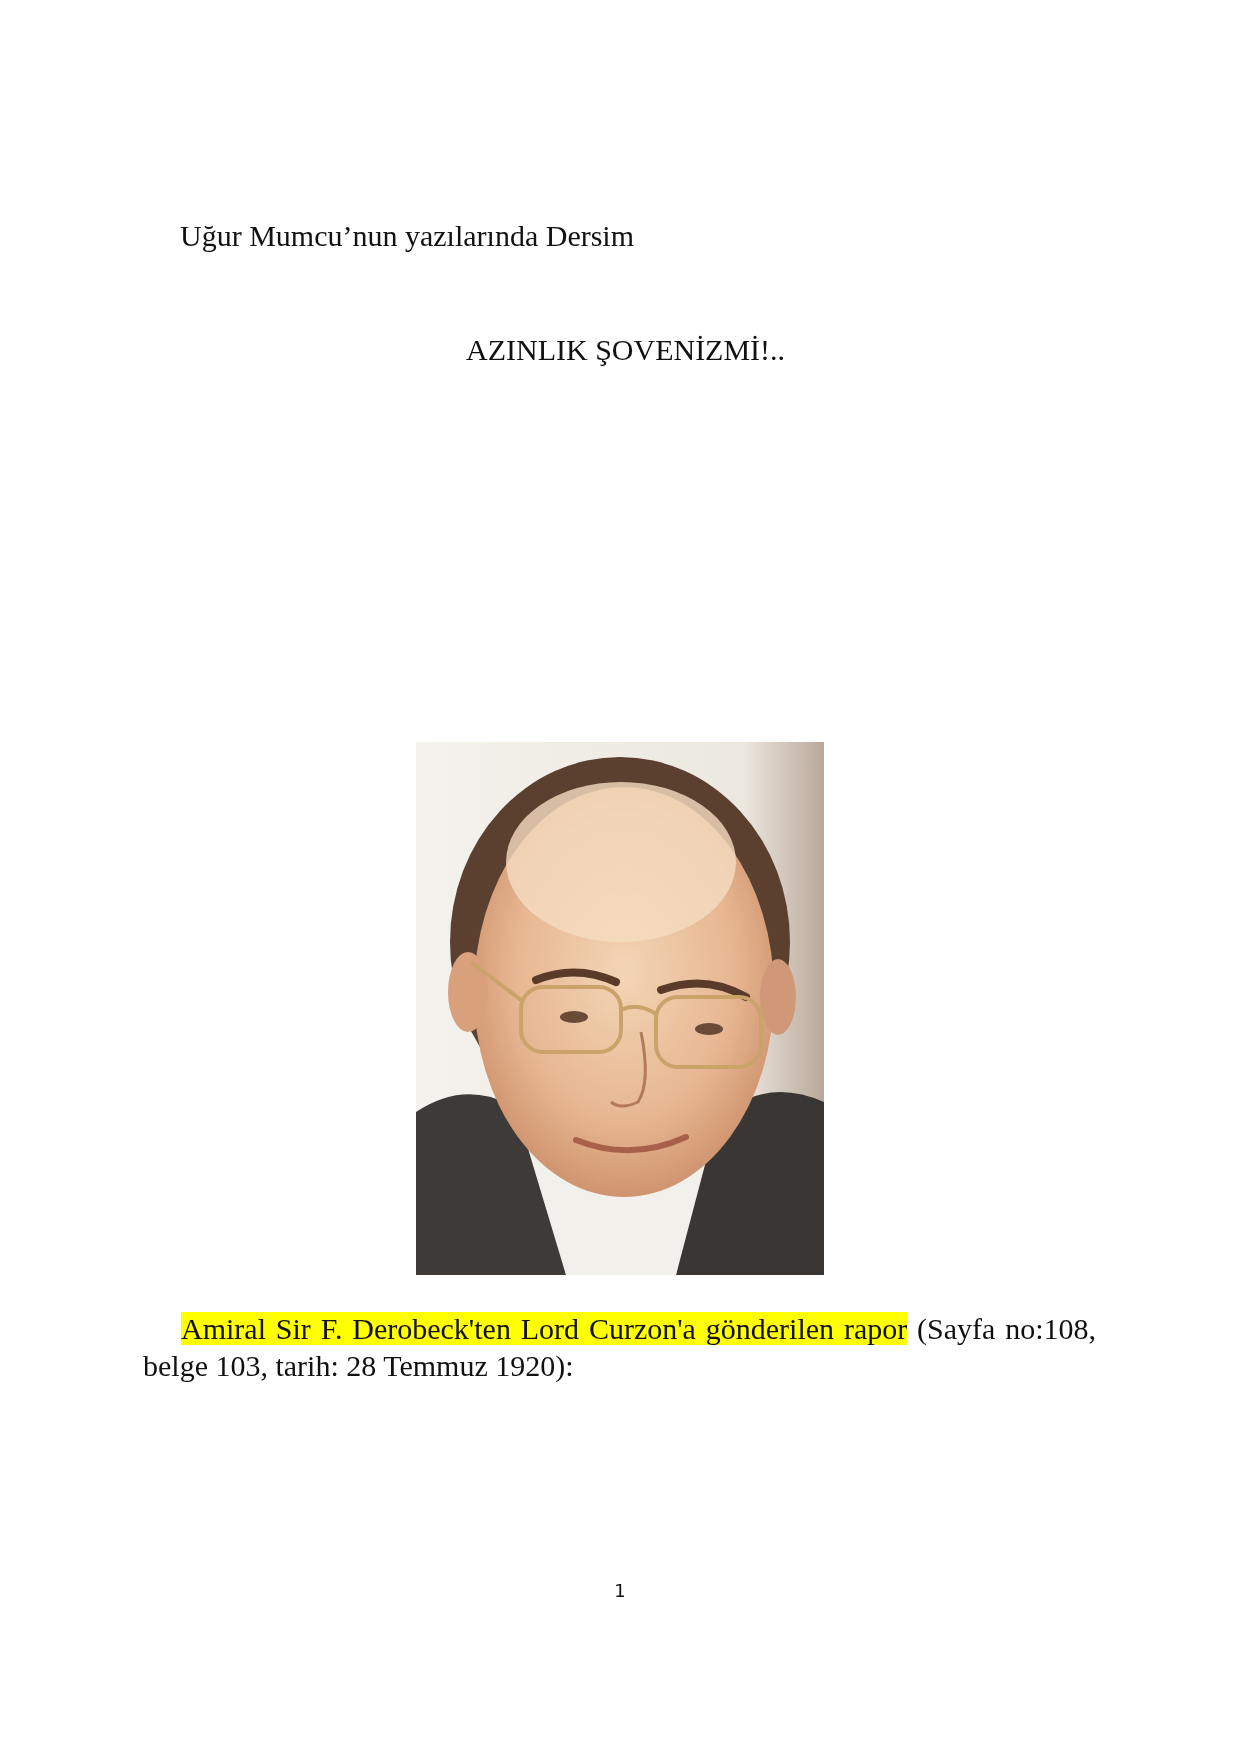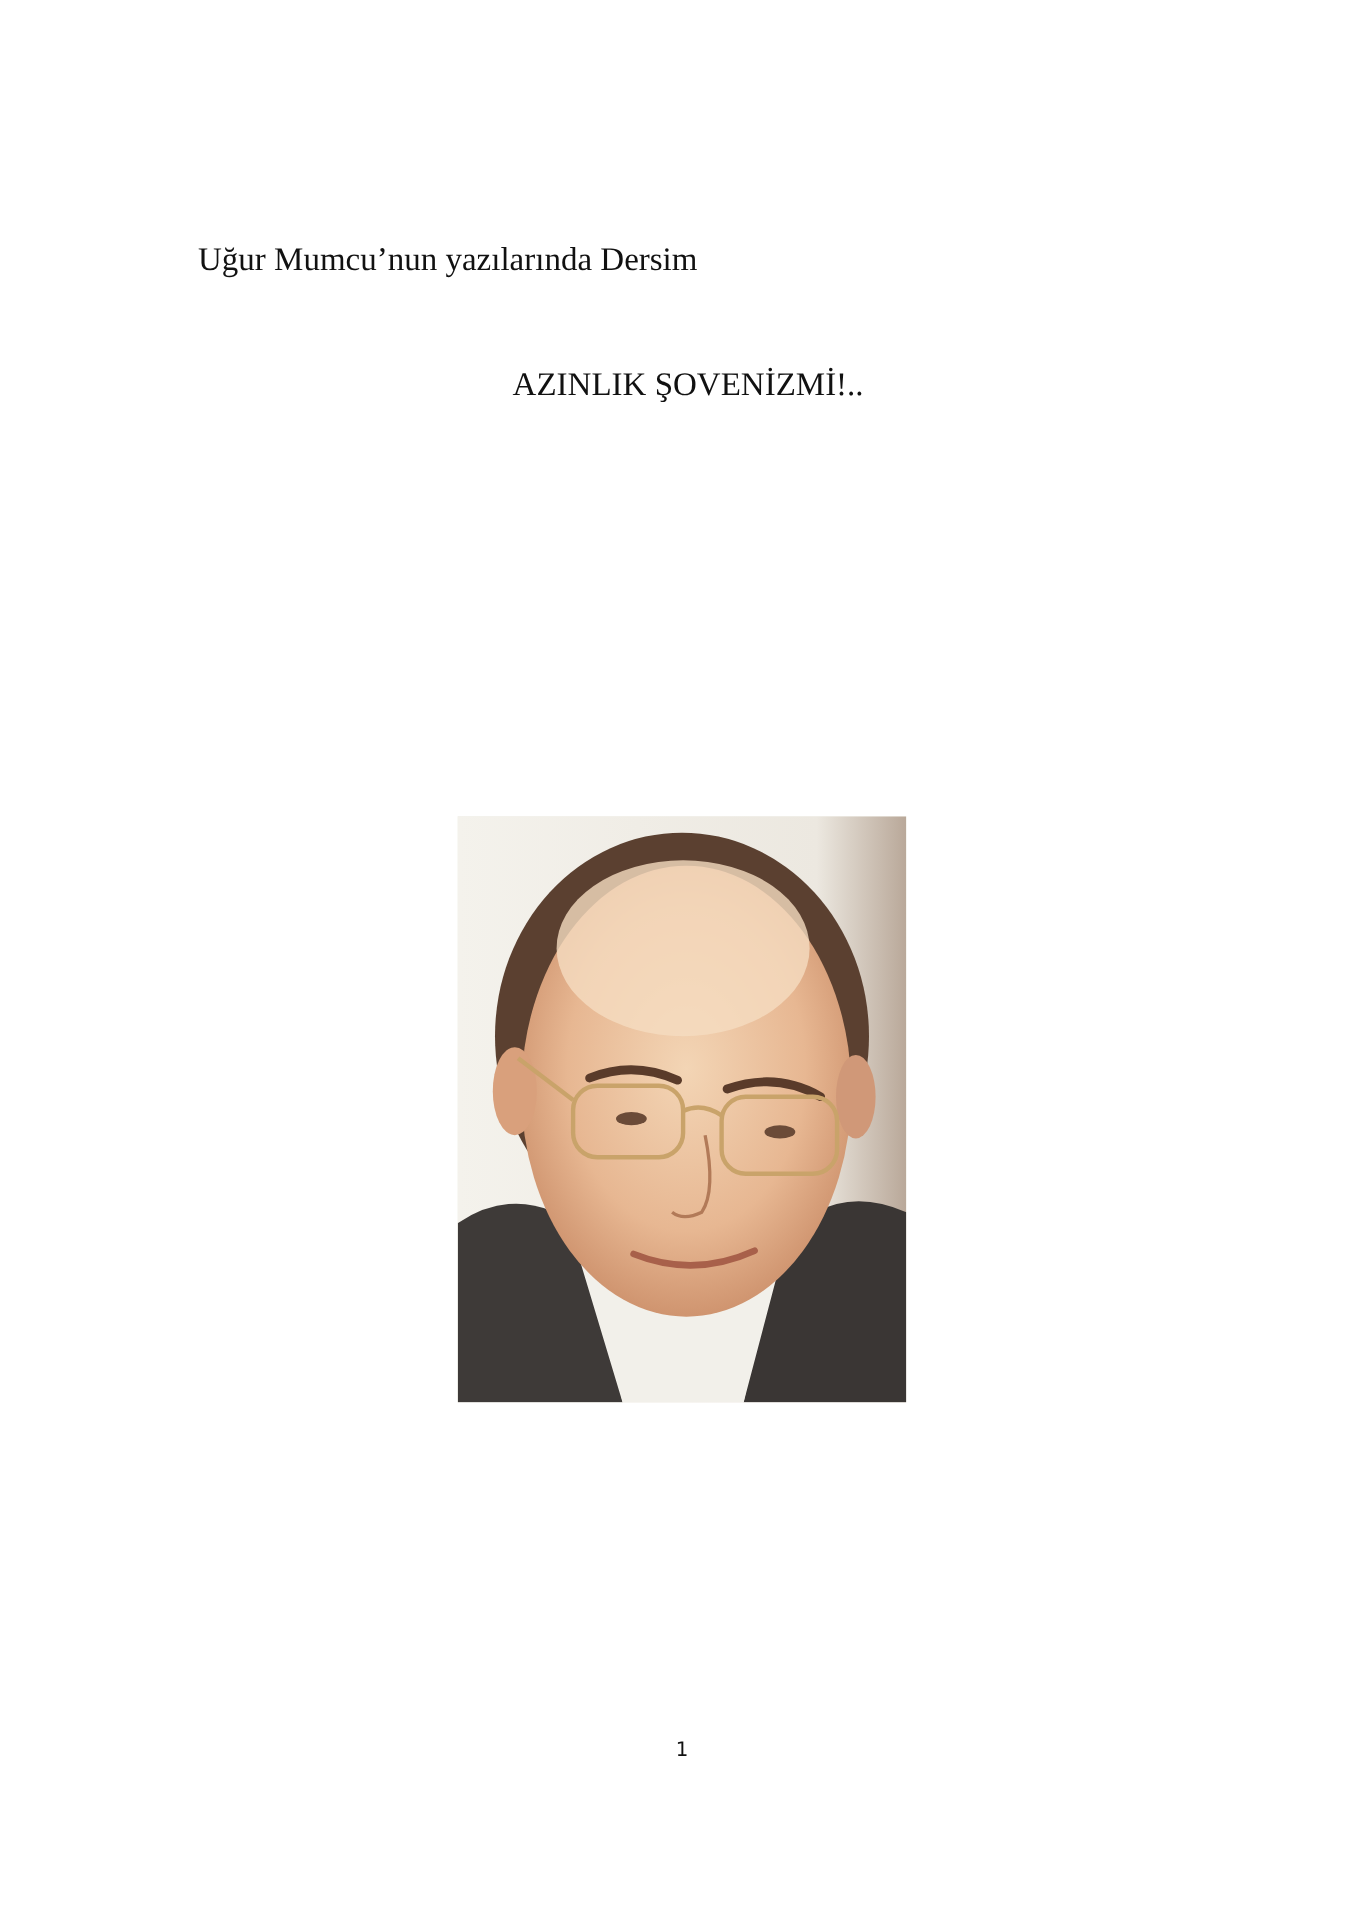--- a/index.html
+++ b/index.html
@@ -66,16 +66,17 @@
       <ellipse cx="158" cy="275" rx="14" ry="6" fill="#6b4b38"></ellipse>
       <ellipse cx="293" cy="287" rx="14" ry="6" fill="#6b4b38"></ellipse>
 
       <path d="M225 290 Q235 340 222 360 Q205 368 195 360" stroke="#b27a58" stroke-width="3" fill="none"></path>
 
       <path d="M160 398 Q215 420 270 395" stroke="#a8604a" stroke-width="6" fill="none" stroke-linecap="round"></path>
     </svg>
   </div>
 
   <div class="body-text">
+    <p class="para"><span class="highlight">Amiral Sir F. Derobeck'ten Lord Curzon'a gönderilen rapor</span><span> (Sayfa no:108, belge 103, tarih: 28 Temmuz 1920):</span></p>
   </div>
 
   <div class="page-number">1</div>
 </div>
 
 </body></html>

